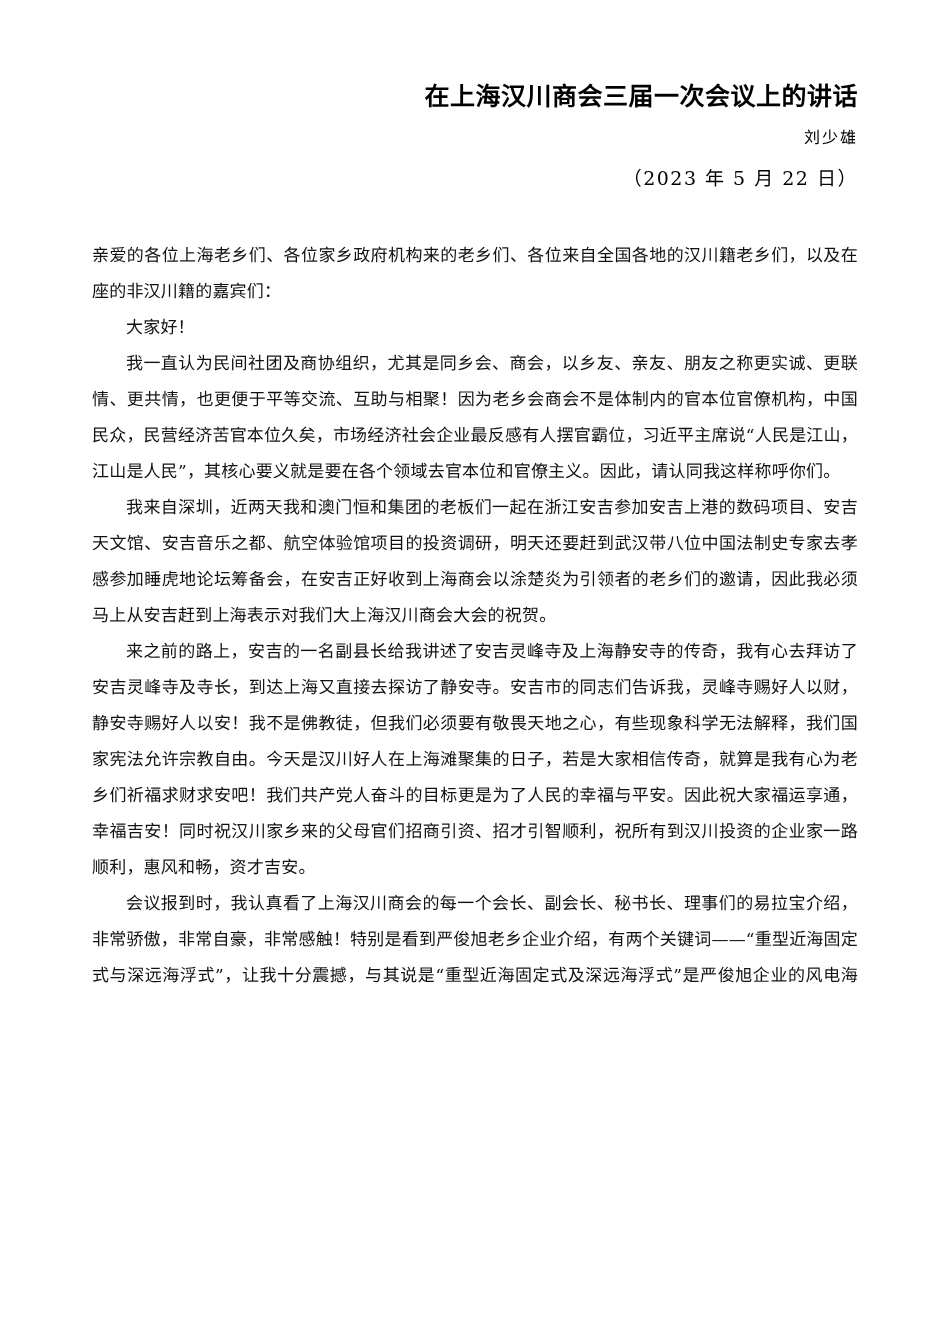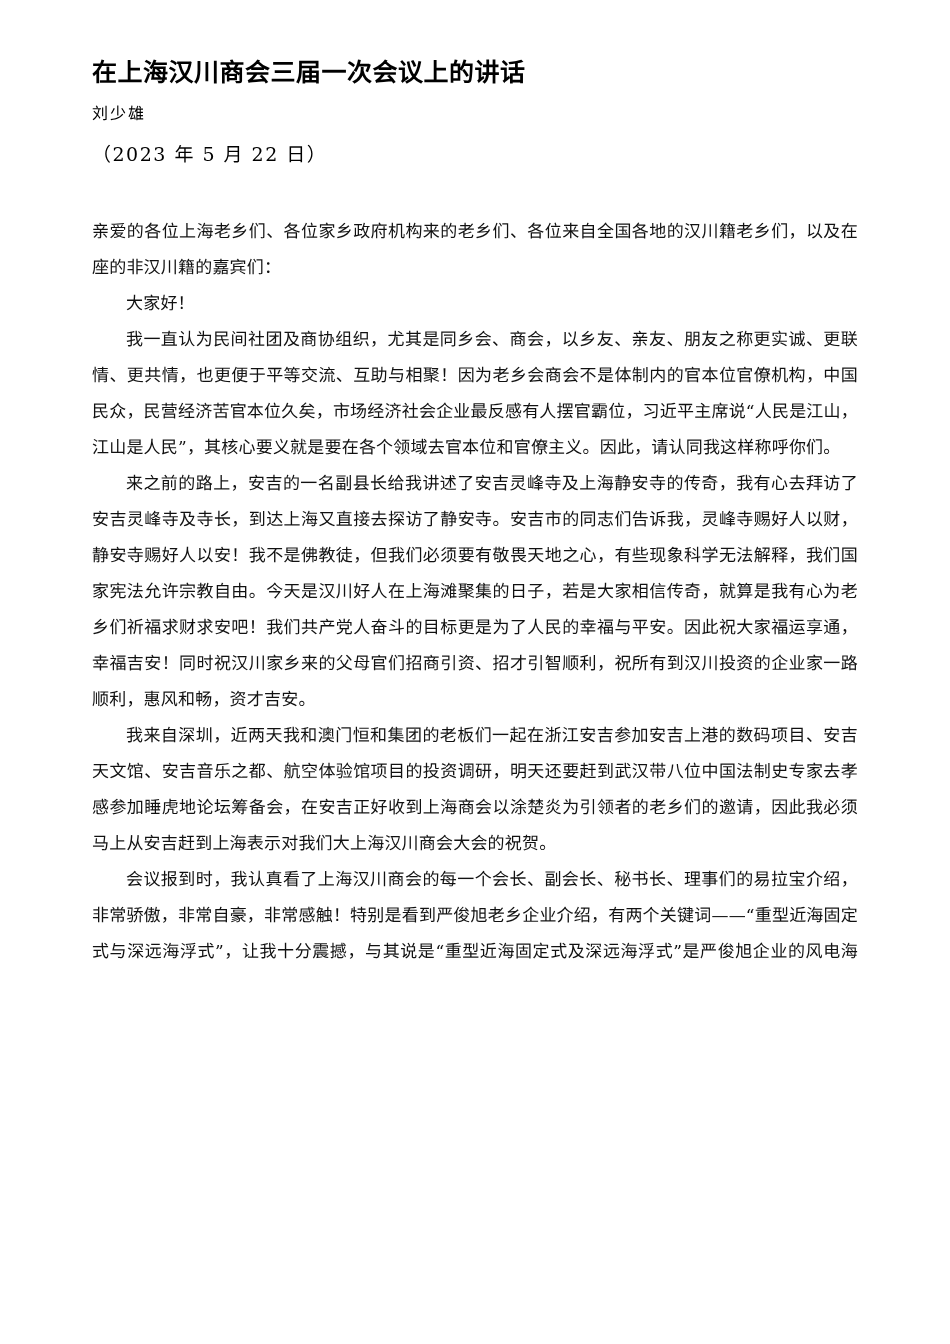--- a/index.html
+++ b/index.html
@@ -23,22 +23,22 @@
 
   .content {
     position: absolute;
     left: 92px;
     top: 0;
     width: 766px;
   }
 
   
   .title-block {
-    padding-top: 56px;
-    text-align: left;
+    padding-top: 80px;
+    text-align: right;
   }
 
   .doc-title {
     font-family: "DejaVu Serif", "Liberation Serif", serif;
     font-weight: bold;
     font-size: 25px;
     line-height: 34px;
     letter-spacing: 0.5px;
     color: #000000;
     margin: 0;
@@ -104,19 +104,19 @@
     <div class="title-block">
       <h1 class="doc-title">在上海汉川商会三届一次会议上的讲话</h1>
       <div class="doc-author">刘少雄</div>
       <div class="doc-date">（2023 年 5 月 22 日）</div>
     </div>
 
     <div class="body-block">
       <p class="para salutation">亲爱的各位上海老乡们、各位家乡政府机构来的老乡们、各位来自全国各地的汉川籍老乡们，以及在座的非汉川籍的嘉宾们：</p>
       <p class="para indent">大家好！</p>
       <p class="para indent">我一直认为民间社团及商协组织，尤其是同乡会、商会，以乡友、亲友、朋友之称更实诚、更联情、更共情，也更便于平等交流、互助与相聚！因为老乡会商会不是体制内的官本位官僚机构，中国民众，民营经济苦官本位久矣，市场经济社会企业最反感有人摆官霸位，习近平主席说“人民是江山，江山是人民”，其核心要义就是要在各个领域去官本位和官僚主义。因此，请认同我这样称呼你们。</p>
+      <p class="para indent">我来自深圳，近两天我和澳门恒和集团的老板们一起在浙江安吉参加安吉上港的数码项目、安吉天文馆、安吉音乐之都、航空体验馆项目的投资调研，明天还要赶到武汉带八位中国法制史专家去孝感参加睡虎地论坛筹备会，在安吉正好收到上海商会以涂楚炎为引领者的老乡们的邀请，因此我必须马上从安吉赶到上海表示对我们大上海汉川商会大会的祝贺。</p>
       <p class="para indent">来之前的路上，安吉的一名副县长给我讲述了安吉灵峰寺及上海静安寺的传奇，我有心去拜访了安吉灵峰寺及寺长，到达上海又直接去探访了静安寺。安吉市的同志们告诉我，灵峰寺赐好人以财，静安寺赐好人以安！我不是佛教徒，但我们必须要有敬畏天地之心，有些现象科学无法解释，我们国家宪法允许宗教自由。今天是汉川好人在上海滩聚集的日子，若是大家相信传奇，就算是我有心为老乡们祈福求财求安吧！我们共产党人奋斗的目标更是为了人民的幸福与平安。因此祝大家福运享通，幸福吉安！同时祝汉川家乡来的父母官们招商引资、招才引智顺利，祝所有到汉川投资的企业家一路顺利，惠风和畅，资才吉安。</p>
-      <p class="para indent">我来自深圳，近两天我和澳门恒和集团的老板们一起在浙江安吉参加安吉上港的数码项目、安吉天文馆、安吉音乐之都、航空体验馆项目的投资调研，明天还要赶到武汉带八位中国法制史专家去孝感参加睡虎地论坛筹备会，在安吉正好收到上海商会以涂楚炎为引领者的老乡们的邀请，因此我必须马上从安吉赶到上海表示对我们大上海汉川商会大会的祝贺。</p>
       <p class="para indent clipped">会议报到时，我认真看了上海汉川商会的每一个会长、副会长、秘书长、理事们的易拉宝介绍，非常骄傲，非常自豪，非常感触！特别是看到严俊旭老乡企业介绍，有两个关键词——“重型近海固定式与深远海浮式”，让我十分震撼，与其说是“重型近海固定式及深远海浮式”是严俊旭企业的风电海工装</p>
     </div>
 
   </div>
 </div>
 
 </body></html>

